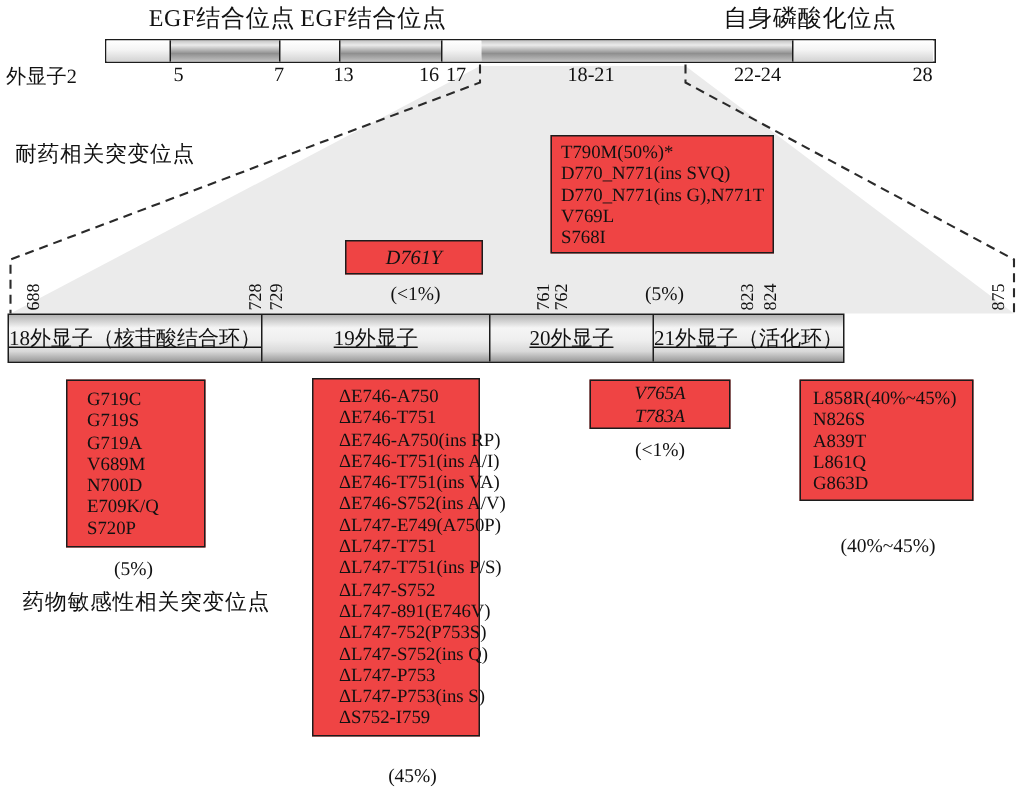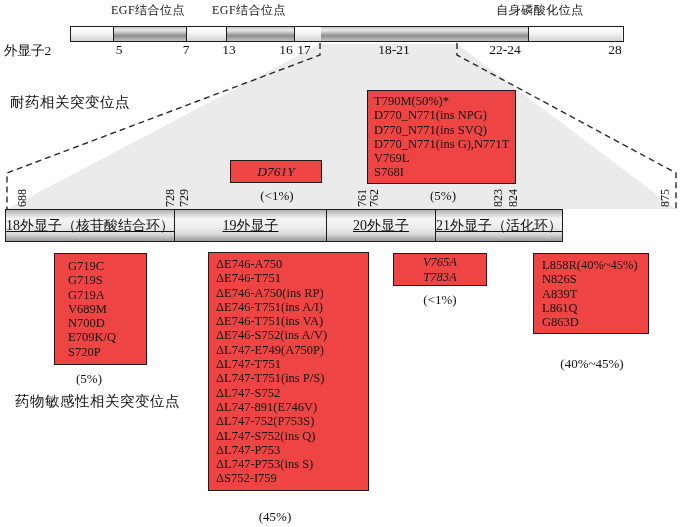--- a/index.html
+++ b/index.html
@@ -1,21 +1,21 @@
 <!DOCTYPE html>
 <html><head>
 <meta charset="utf-8">
 <style>
   html,body{margin:0;padding:0;background:#fff;}
   .stage{
     position:relative;width:683px;height:527px;background:#fff;overflow:hidden;
     font-family:"Liberation Serif","DejaVu Serif",serif;color:#111;
   }
   svg.guides{position:absolute;left:0;top:0;}
-  .dlabel{position:absolute;top:2px;transform:translateX(-50%);font-size:12px;white-space:nowrap;letter-spacing:.5px;}
+  .dlabel{position:absolute;top:2px;transform:translateX(-50%);font-size:16px;white-space:nowrap;letter-spacing:.5px;}
   .topbar{position:absolute;left:70px;top:26px;width:554px;height:16px;border:1.5px solid #1c1c1c;box-sizing:border-box;background:#fff;}
   .seg{position:absolute;top:0;height:100%;box-sizing:border-box;border-left:1px solid #1c1c1c;}
   .seg.first{border-left:none;}
   .seg.w{background:linear-gradient(180deg,#ffffff 0%,#f4f4f4 45%,#d3d3d3 100%);}
   .seg.g{background:linear-gradient(180deg,#c6c6c6 0%,#ebebeb 22%,#8f8f8f 62%,#c2c2c2 100%);}
   .tick{position:absolute;top:42px;font-size:13.5px;white-space:nowrap;}
   .tickc{transform:translateX(-50%);}
   .vtick{
     position:absolute;top:167px;height:40px;writing-mode:vertical-rl;transform:rotate(180deg);
     font-size:12px;line-height:14px;white-space:nowrap;
@@ -71,21 +71,20 @@
 
   <div class="slabel" style="left:10px;top:93px">耐药相关突变位点</div>
 
   <div class="mbox centerbox" style="left:230px;top:160px;width:92px;height:23px;font-size:13.5px">
     <div>D761Y</div>
   </div>
   <div class="freq" style="left:277px;top:188px">(&lt;1%)</div>
 
   <div class="mbox" style="left:367px;top:90px;width:149px;padding:3px 4px 3px 6px">
       <div class="mline">T790M(50%)*</div>
-      <div class="mline">D770_N771(ins NPG)</div>
       <div class="mline">D770_N771(ins SVQ)</div>
       <div class="mline">D770_N771(ins G),N771T</div>
       <div class="mline">V769L</div>
       <div class="mline">S768I</div>
     </div>
   <div class="freq" style="left:443px;top:188px">(5%)</div>
 
   <div class="vtick" style="left:15px">688</div>
   <div class="vtick" style="left:163px">728</div>
   <div class="vtick" style="left:177px">729</div>
@@ -95,32 +94,32 @@
   <div class="vtick" style="left:506px">824</div>
   <div class="vtick" style="left:658px">875</div>
 
   <div class="detailbar">
     <div class="dcell first" style="width:172px">18外显子（核苷酸结合环）</div>
     <div class="dcell" style="width:191px">19外显子</div>
     <div class="dcell" style="width:137px">20外显子</div>
     <div class="dcell" style="flex:1">21外显子（活化环）</div>
   </div>
 
-  <div class="mbox" style="left:54px;top:253px;width:93px;padding:5px 0 5px 13px">
+  <div class="mbox" style="left:44px;top:253px;width:93px;padding:5px 0 5px 13px">
       <div class="mline">G719C</div>
       <div class="mline">G719S</div>
       <div class="mline">G719A</div>
       <div class="mline">V689M</div>
       <div class="mline">N700D</div>
       <div class="mline">E709K/Q</div>
       <div class="mline">S720P</div>
     </div>
   <div class="freq" style="left:89px;top:371px">(5%)</div>
 
-  <div class="mbox" style="left:208px;top:252px;width:161px;padding:4px 0 4px 7px">
+  <div class="mbox" style="left:208px;top:252px;width:112px;padding:4px 0 4px 17px">
       <div class="mline">ΔE746-A750</div>
       <div class="mline">ΔE746-T751</div>
       <div class="mline">ΔE746-A750(ins RP)</div>
       <div class="mline">ΔE746-T751(ins A/I)</div>
       <div class="mline">ΔE746-T751(ins VA)</div>
       <div class="mline">ΔE746-S752(ins A/V)</div>
       <div class="mline">ΔL747-E749(A750P)</div>
       <div class="mline">ΔL747-T751</div>
       <div class="mline">ΔL747-T751(ins P/S)</div>
       <div class="mline">ΔL747-S752</div>

